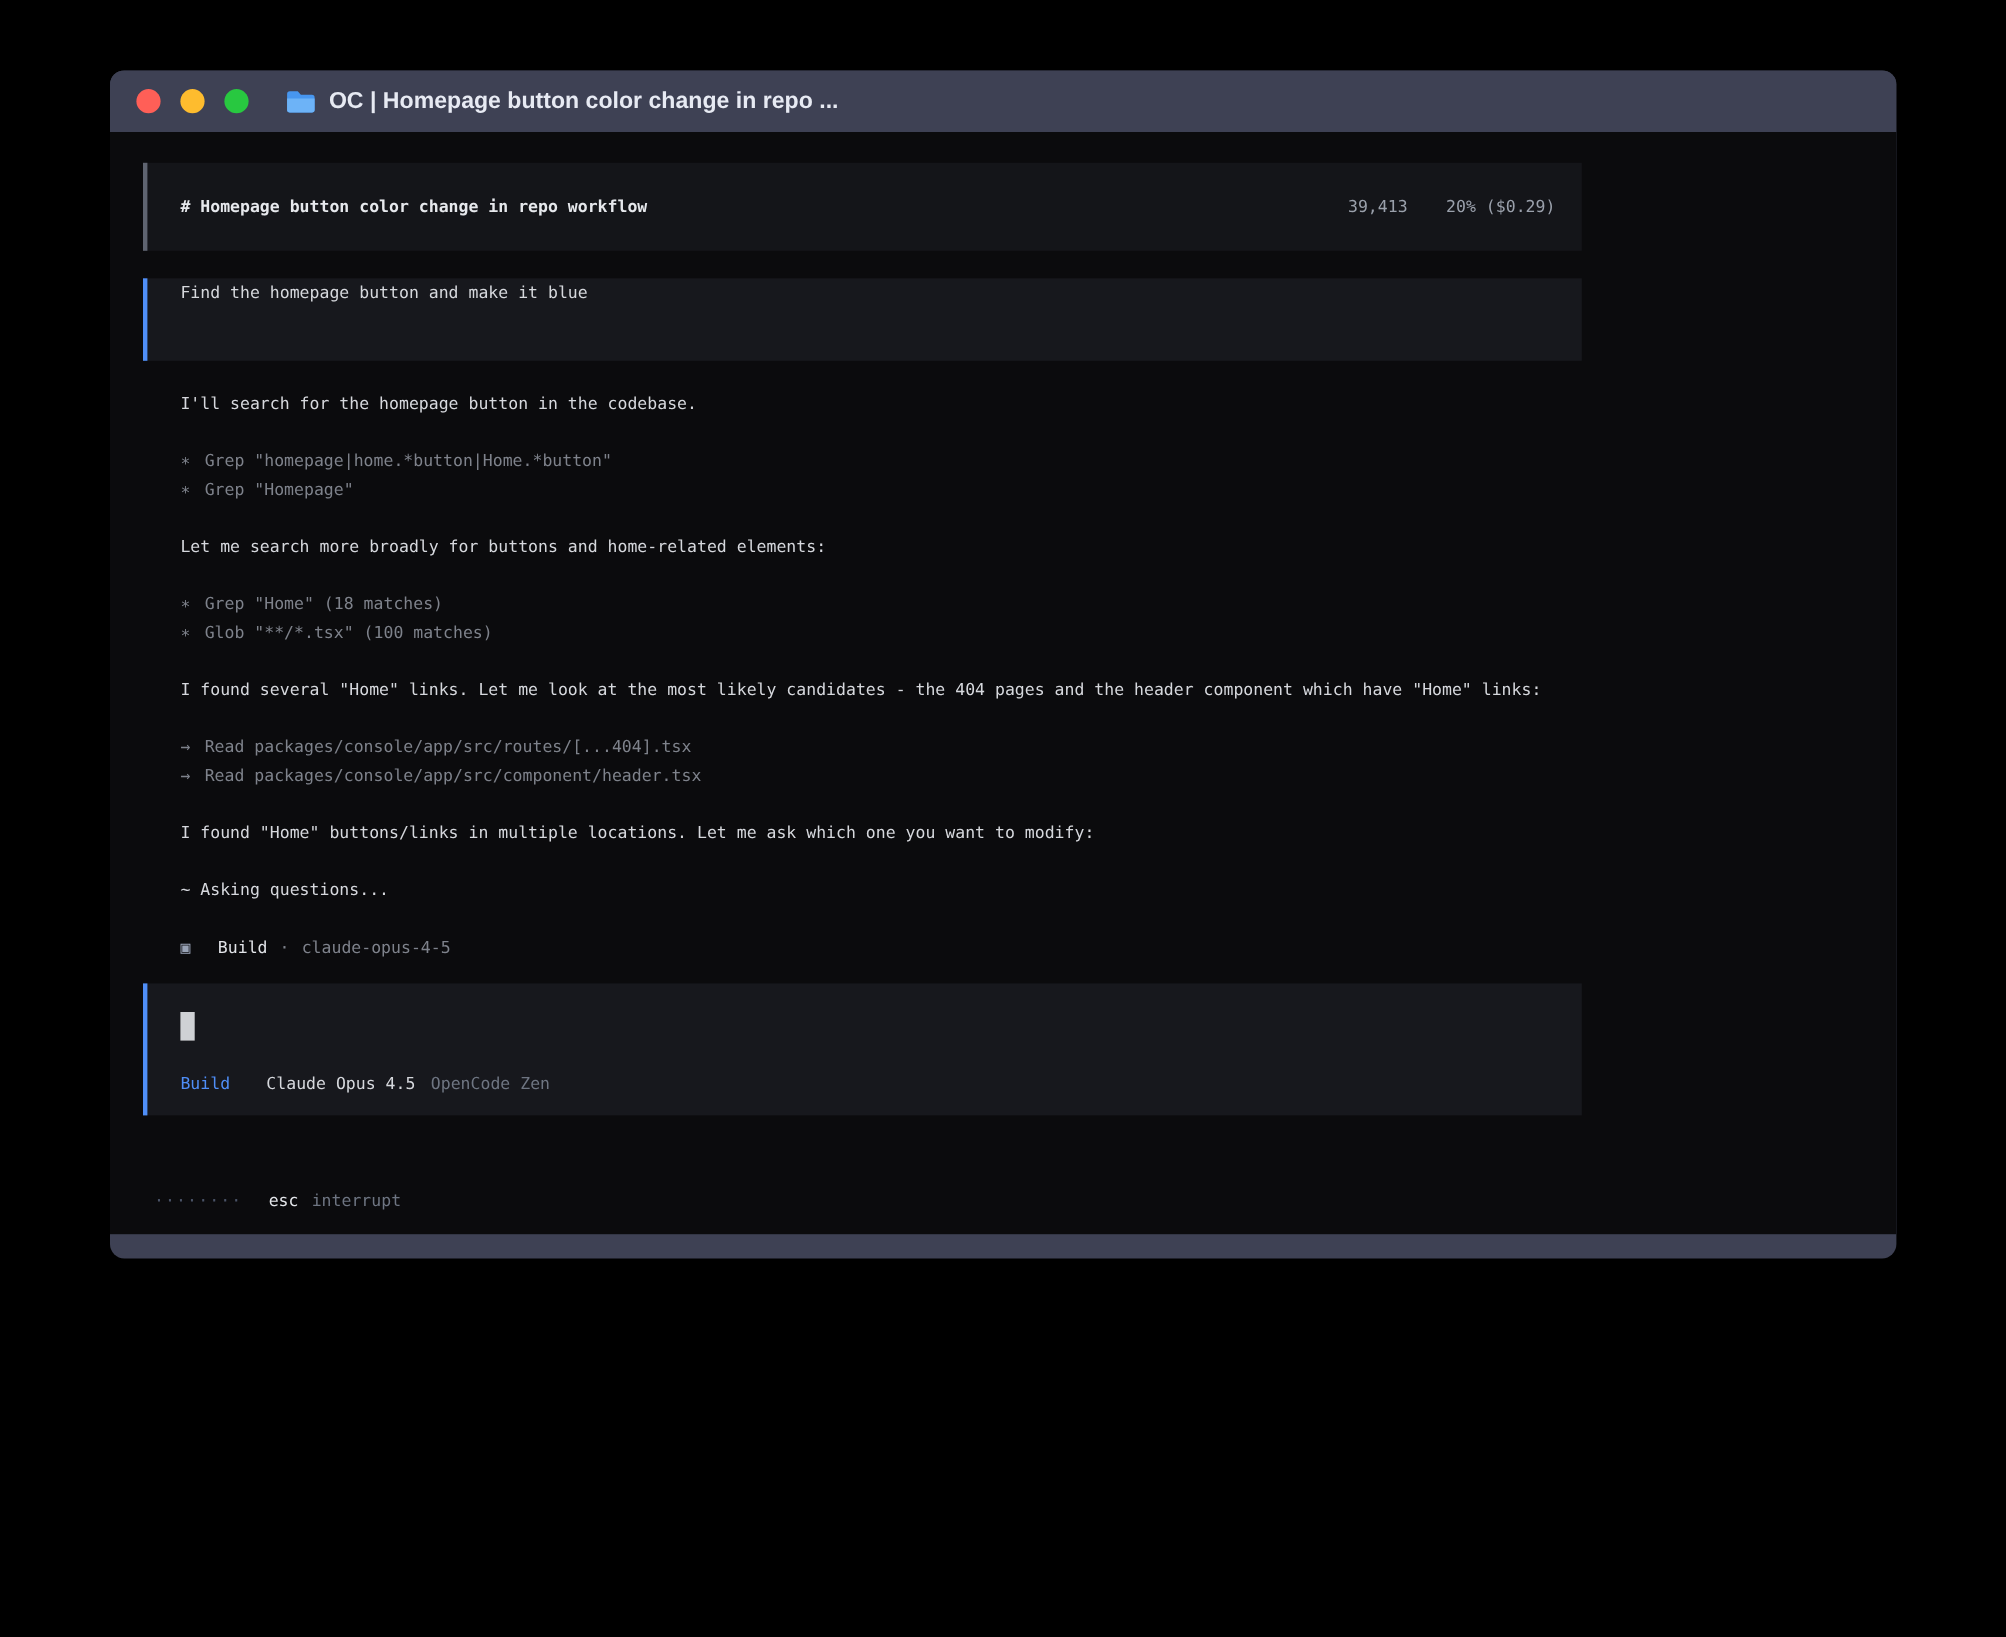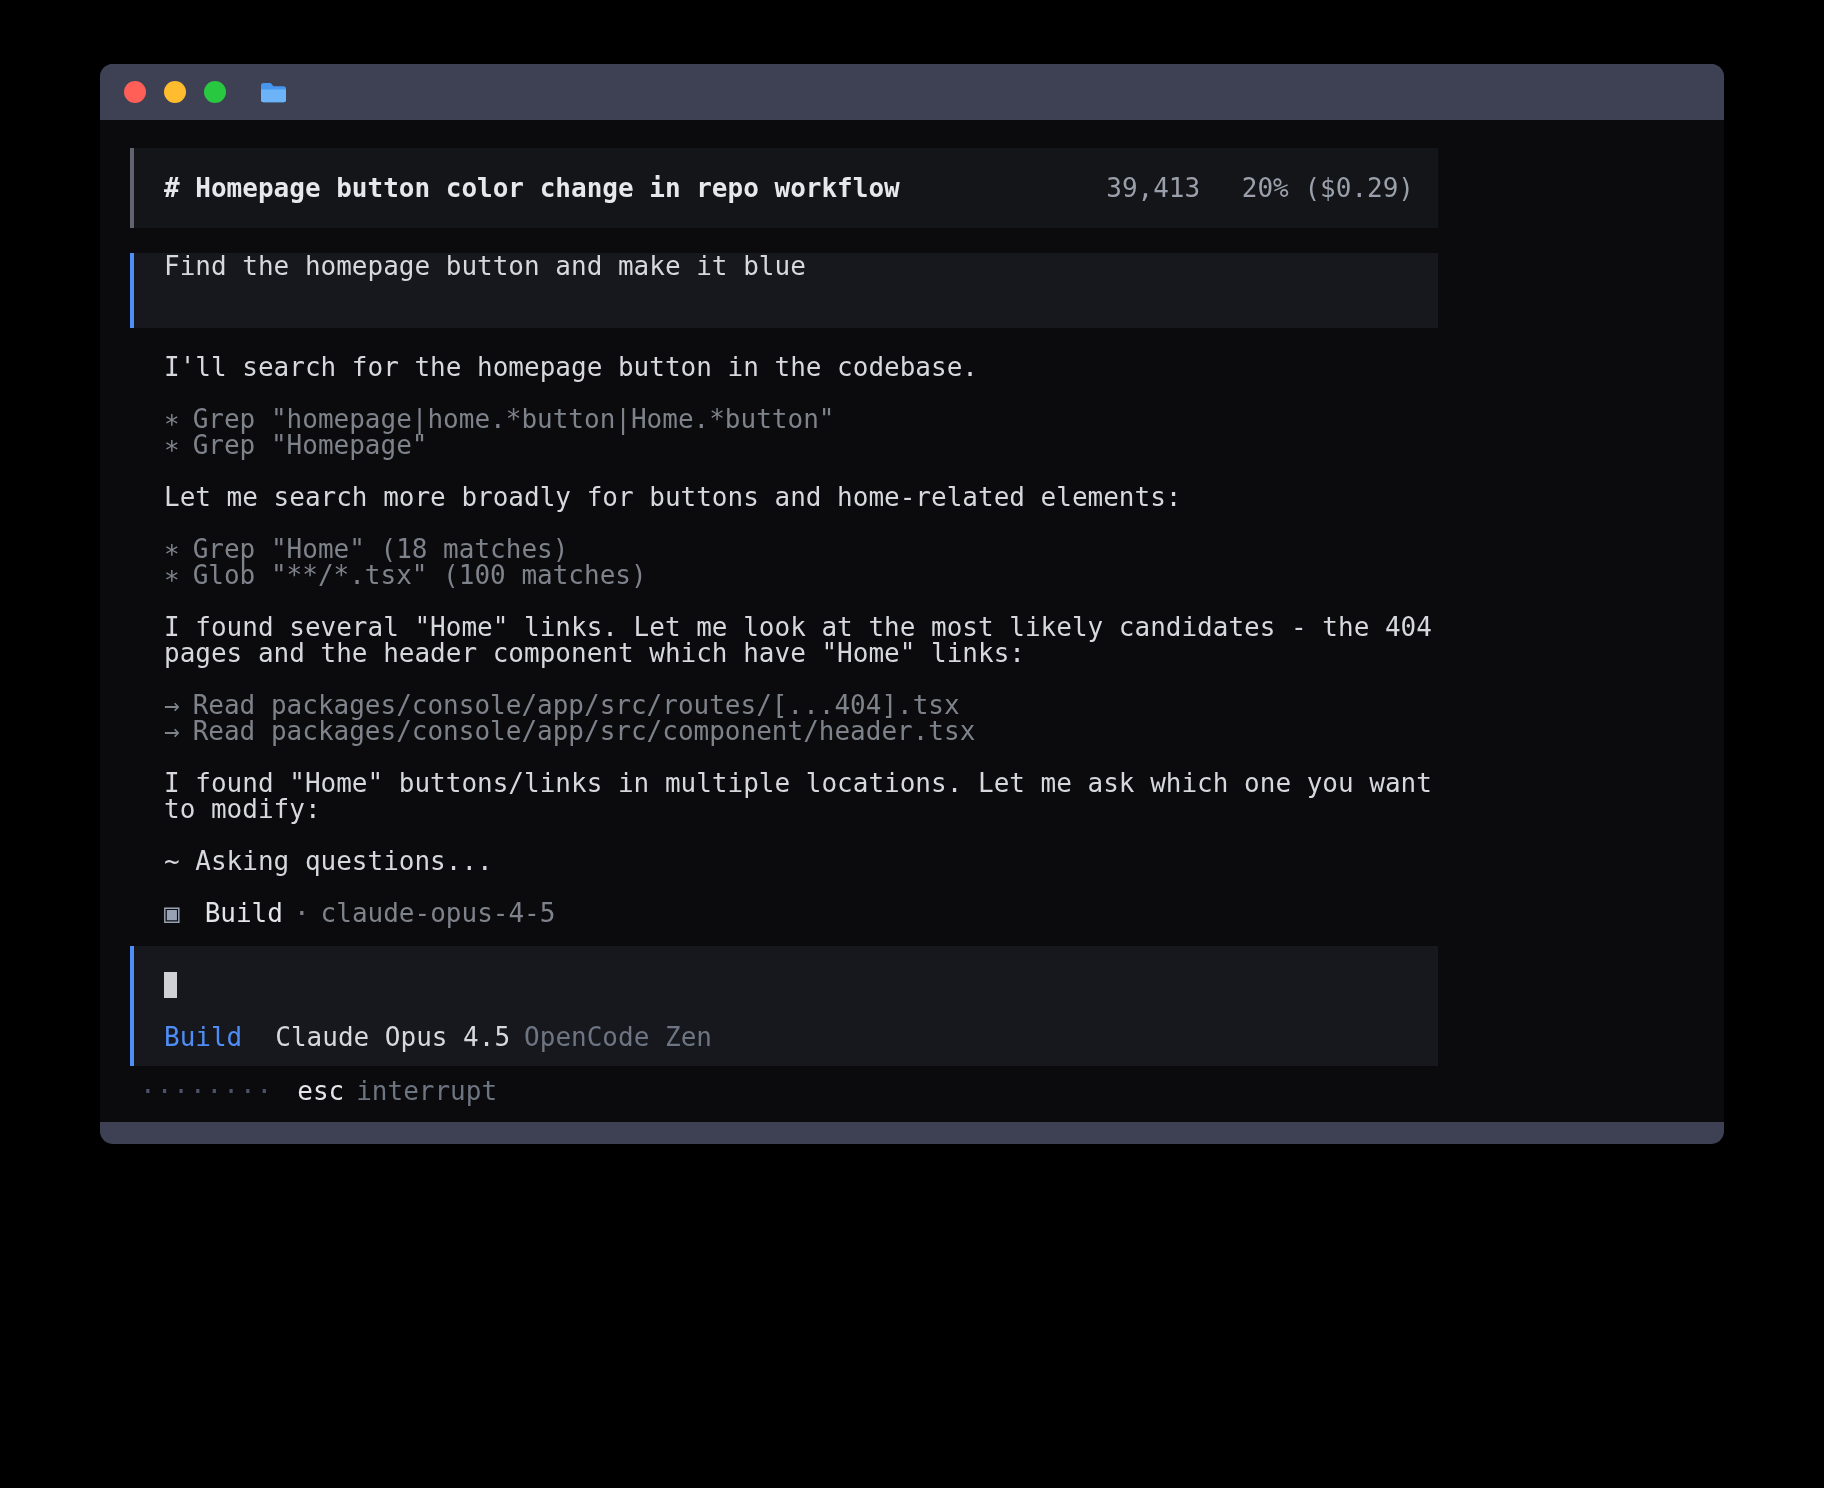--- a/index.html
+++ b/index.html
@@ -57,21 +57,21 @@
   
   .term {
     position: absolute;
     top: 56px; left: 0; right: 0; bottom: 22px;
     background: #0b0b0d;
     box-sizing: border-box;
     padding: 28px 0 18px 30px;
     display: flex;
     flex-direction: column;
     font-family: "DejaVu Sans Mono", "DejaVu Sans", "Liberation Mono", monospace;
-    font-size: 26px;
+    font-size: 15px;
     line-height: 26px;
     color: #d6d8dd;
   }
   .block {
     width: 1308px;
     box-sizing: border-box;
   }
   .session-header {
     background: #141519;
     border-left: 4px solid #5f6470;
@@ -162,20 +162,21 @@
         <span class="light red"></span>
         <span class="light yellow"></span>
         <span class="light green"></span>
       </div>
       <span class="folder-wrap">
         <svg width="27" height="21" viewBox="0 0 27 21">
           <path d="M1 3.5 A2.5 2.5 0 0 1 3.5 1 h7.2 l2.8 3.2 H23.5 A2.5 2.5 0 0 1 26 6.7 v11 a2.5 2.5 0 0 1 -2.5 2.5 h-20 A2.5 2.5 0 0 1 1 17.7 Z" fill="#4796ef"></path>
           <path d="M1 7.6 h25 v10.1 a2.5 2.5 0 0 1 -2.5 2.5 h-20 A2.5 2.5 0 0 1 1 17.7 Z" fill="#6db3f7"></path>
         </svg>
       </span>
+      <span class="win-title">OC | Homepage button color change in repo ...</span>
     </div>
 
     <div class="term">
 
       <div class="session-header block">
         <span class="sh-title"># Homepage button color change in repo workflow</span>
         <span class="sh-stats">
           <span>39,413</span>
           <span class="usage">20% ($0.29)</span>
         </span>

